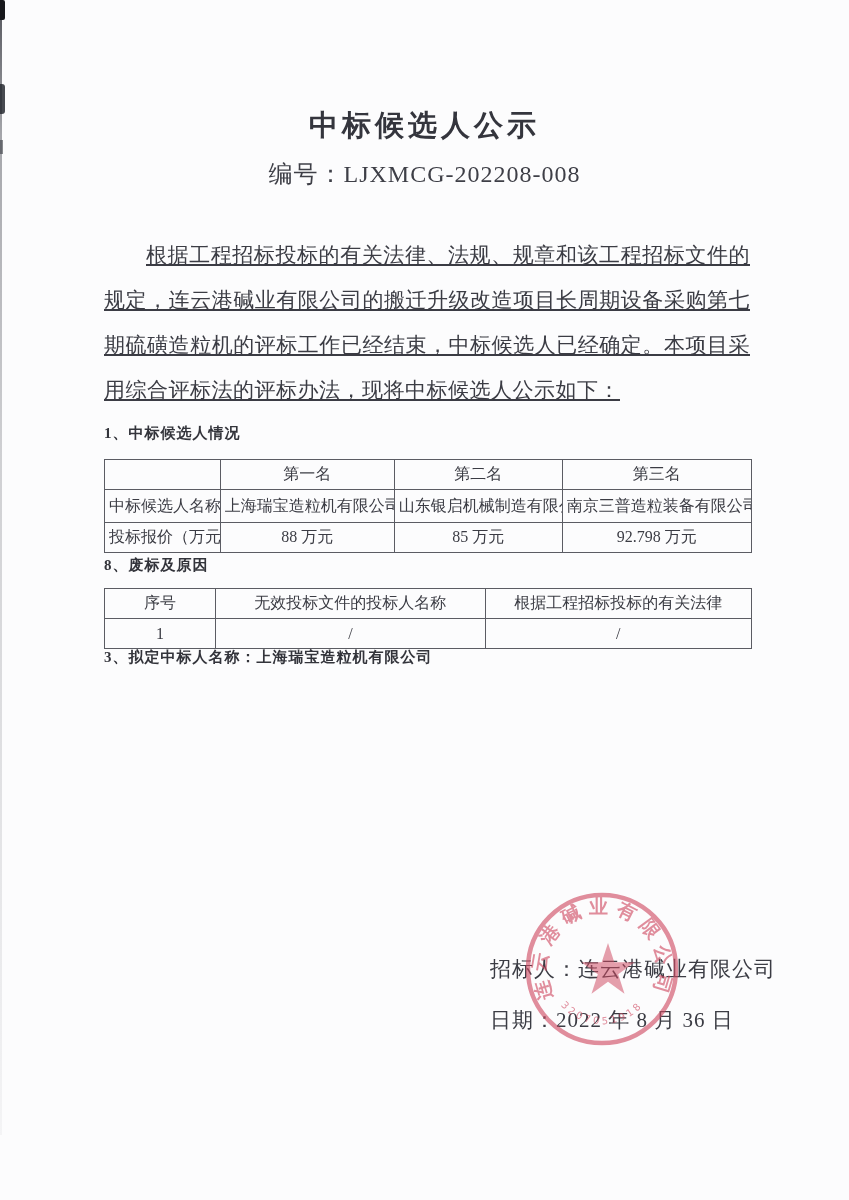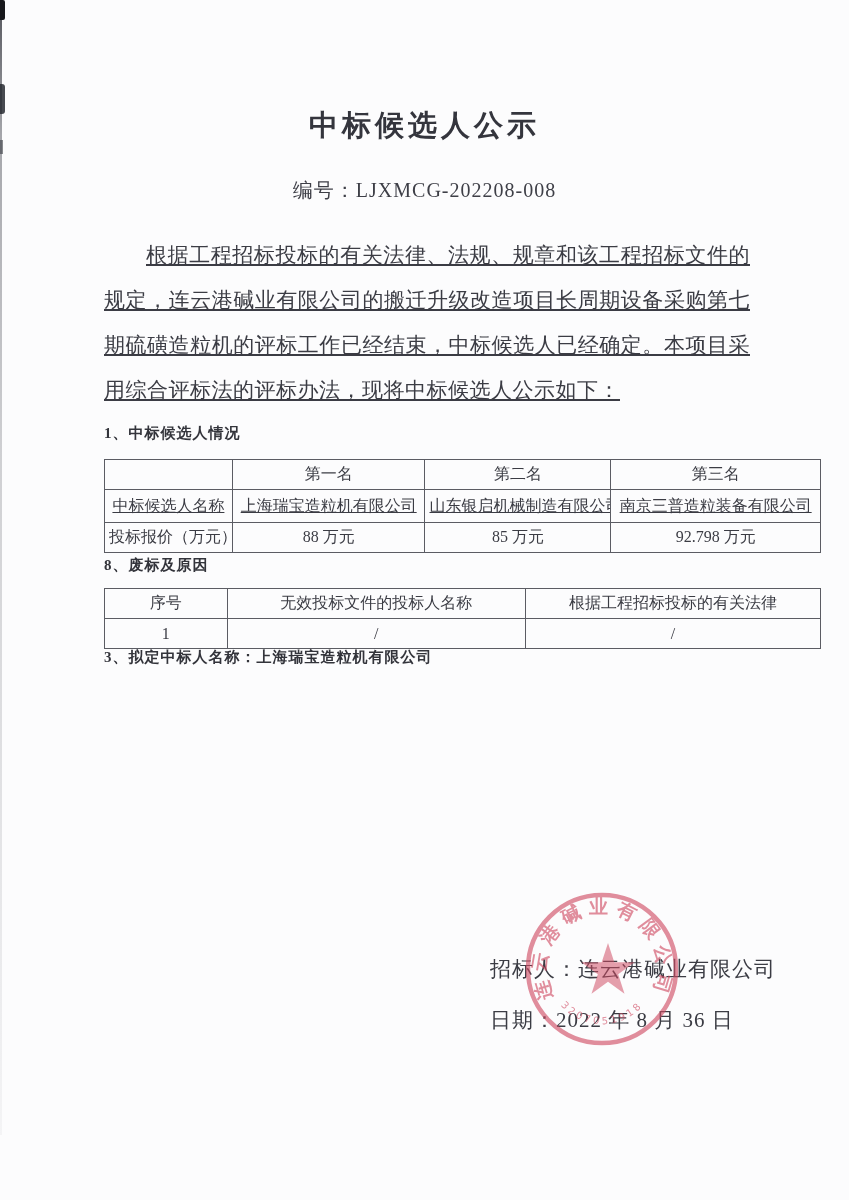--- a/index.html
+++ b/index.html
@@ -21,50 +21,50 @@
   .edge-blob-2{position:absolute;left:0;top:84px;width:5px;height:30px;background:#272a31;border-radius:0 3px 3px 0;opacity:.85;}
   .edge-blob-3{position:absolute;left:0;top:140px;width:3px;height:14px;background:#3a3d45;opacity:.6;}
 
   .doc-title{
     position:absolute;top:106px;left:0;width:100%;
     text-align:center;font-size:29px;font-weight:bold;
     letter-spacing:4px;color:#34353d;
   }
   .doc-number{
     position:absolute;top:158px;left:0;width:100%;
-    text-align:center;font-size:20px;letter-spacing:1px;color:#3e3f47;margin-top:19px;
+    text-align:center;font-size:24px;letter-spacing:1px;color:#3e3f47;
   }
   .para{
     position:absolute;left:104px;width:646px;
     font-size:21px;text-align:justify;text-indent:2em;
     letter-spacing:.5px;
   }
   .para-1{top:233px;line-height:45px;text-decoration:underline;}
   .para-2{top:686px;line-height:50px;}
   .sec-heading{
     position:absolute;left:104px;width:646px;
     font-size:15px;font-weight:bold;color:#33343b;letter-spacing:1px;
   }
   .heading-1{top:424px;}
   .heading-2{top:556px;}
   .heading-3{top:648px;}
 
   table.doc-table{
-    position:absolute;left:104px;width:717px;
+    position:absolute;left:104px;width:648px;
     border-collapse:collapse;table-layout:fixed;
     font-size:16px;color:#3b3c44;
   }
   .table-1{top:459px;}
   .table-2{top:588px;}
   table.doc-table td{
     border:1px solid #5b5c63;text-align:center;vertical-align:middle;
     padding:0 4px;overflow:hidden;white-space:nowrap;
   }
   .table-1 td{height:29px;}
-  .table-1 tr.tall td{height:32px;text-decoration:underline;}
+  .table-1 tr.tall td{height:32px;}
   .table-2 td{height:29px;}
   .t1-c0{width:17.5%;} .t1-c1{width:27%;} .t1-c2{width:26%;} .t1-c3{width:29.5%;}
   .t2-c0{width:16.5%;} .t2-c1{width:42%;} .t2-c2{width:41.5%;}
 
   .signature-block{
     position:absolute;left:490px;top:955px;width:330px;
     font-size:21px;letter-spacing:1px;color:#3b3c44;
   }
   .signature-line{height:30px;}
   .date-line{margin-top:21px;height:30px;}

